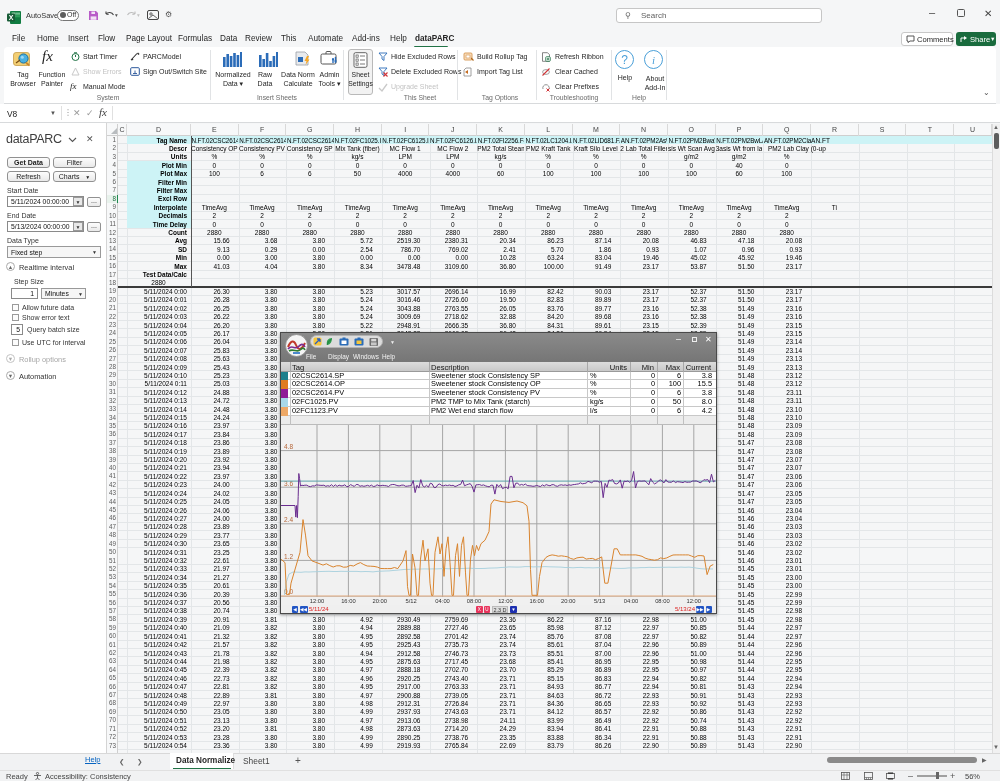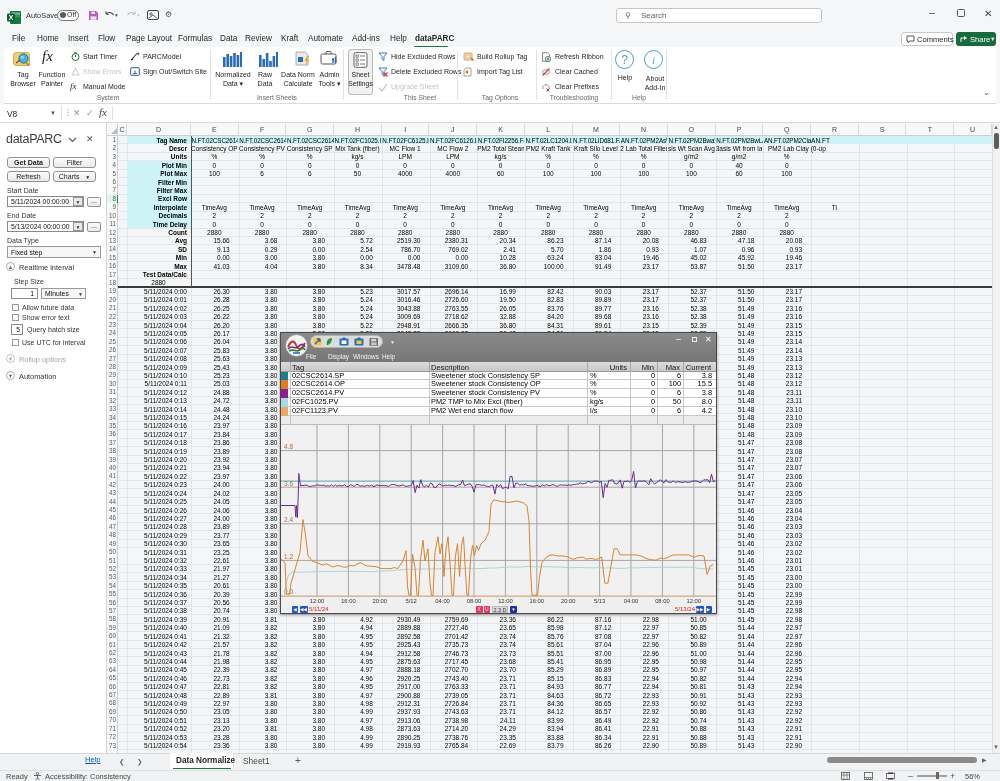--- a/index.html
+++ b/index.html
@@ -62,21 +62,21 @@
 <span class="ab" style="left:957px;top:9px;width:8px;height:8px;border:1px solid #555;border-radius:1.5px"></span>
 <span class="ab" style="left:984px;top:8px;font-size:10px;color:#444">✕</span>
 <span class="mtab" style="left:12px;">File</span>
 <span class="mtab" style="left:37px;">Home</span>
 <span class="mtab" style="left:68px;">Insert</span>
 <span class="mtab" style="left:98px;">Flow</span>
 <span class="mtab" style="left:126px;">Page Layout</span>
 <span class="mtab" style="left:178px;">Formulas</span>
 <span class="mtab" style="left:220px;">Data</span>
 <span class="mtab" style="left:245px;">Review</span>
-<span class="mtab" style="left:281px;">Kraft</span>
+<span class="mtab" style="left:281px;">This</span>
 <span class="mtab" style="left:308px;">Automate</span>
 <span class="mtab" style="left:352px;">Add-ins</span>
 <span class="mtab" style="left:390px;">Help</span>
 <span class="mtab" style="left:415px;font-weight:bold;">dataPARC</span>
 <div class="ab" style="left:414px;top:45.5px;width:34px;height:2.2px;background:#217346;border-radius:1px"></div>
 <div class="ab" style="left:901px;top:32px;width:52px;height:14px;border:1px solid #c8c8c8;border-radius:3px;background:#fff"></div>
 <svg class="ab" style="left:906px;top:35px" width="9" height="8" viewBox="0 0 9 8">
     <path d="M1 1h7v5H4L2 7.5V6H1z" fill="none" stroke="#444" stroke-width="0.9"></path>
   </svg>
 <span class="ab" style="left:917px;top:35px;font-size:7.6px;color:#262626">Comments</span>
@@ -1437,21 +1437,21 @@
 <span class="wc" style="left:684px;top:389.2px;z-index:52;width:28px;text-align:right">3.8</span>
 <div class="ab" style="left:281px;top:398.05px;width:435px;height:8.85px;background:#fff;border-bottom:1px solid #c8c8c8;z-index:51"></div>
 <div class="ab" style="left:281px;top:398.05px;width:7px;height:8.85px;background:#a8d8e8;z-index:52"></div>
 <div class="ab" style="left:290px;top:398.05px;width:1px;height:8.85px;background:#c8c8c8;z-index:52"></div>
 <div class="ab" style="left:429px;top:398.05px;width:1px;height:8.85px;background:#c8c8c8;z-index:52"></div>
 <div class="ab" style="left:587px;top:398.05px;width:1px;height:8.85px;background:#c8c8c8;z-index:52"></div>
 <div class="ab" style="left:630px;top:398.05px;width:1px;height:8.85px;background:#c8c8c8;z-index:52"></div>
 <div class="ab" style="left:657px;top:398.05px;width:1px;height:8.85px;background:#c8c8c8;z-index:52"></div>
 <div class="ab" style="left:683px;top:398.05px;width:1px;height:8.85px;background:#c8c8c8;z-index:52"></div>
 <span class="wc" style="left:292px;top:398.05px;z-index:52;width:130px">02FC1025.PV</span>
-<span class="wc" style="left:431px;top:398.05px;z-index:52;width:150px">PM2 TMP to Mix Excl (fiber)</span>
+<span class="wc" style="left:431px;top:398.05px;z-index:52;width:150px">PM2 TMP to Mix Tank (starch)</span>
 <span class="wc" style="left:590px;top:398.05px;z-index:52;width:38px">kg/s</span>
 <span class="wc" style="left:631px;top:398.05px;z-index:52;width:24px;text-align:right">0</span>
 <span class="wc" style="left:658px;top:398.05px;z-index:52;width:23px;text-align:right">50</span>
 <span class="wc" style="left:684px;top:398.05px;z-index:52;width:28px;text-align:right">8.0</span>
 <div class="ab" style="left:281px;top:406.9px;width:435px;height:8.85px;background:#fff;border-bottom:1px solid #c8c8c8;z-index:51"></div>
 <div class="ab" style="left:281px;top:406.9px;width:7px;height:8.85px;background:#eda866;z-index:52"></div>
 <div class="ab" style="left:290px;top:406.9px;width:1px;height:8.85px;background:#c8c8c8;z-index:52"></div>
 <div class="ab" style="left:429px;top:406.9px;width:1px;height:8.85px;background:#c8c8c8;z-index:52"></div>
 <div class="ab" style="left:587px;top:406.9px;width:1px;height:8.85px;background:#c8c8c8;z-index:52"></div>
 <div class="ab" style="left:630px;top:406.9px;width:1px;height:8.85px;background:#c8c8c8;z-index:52"></div>

